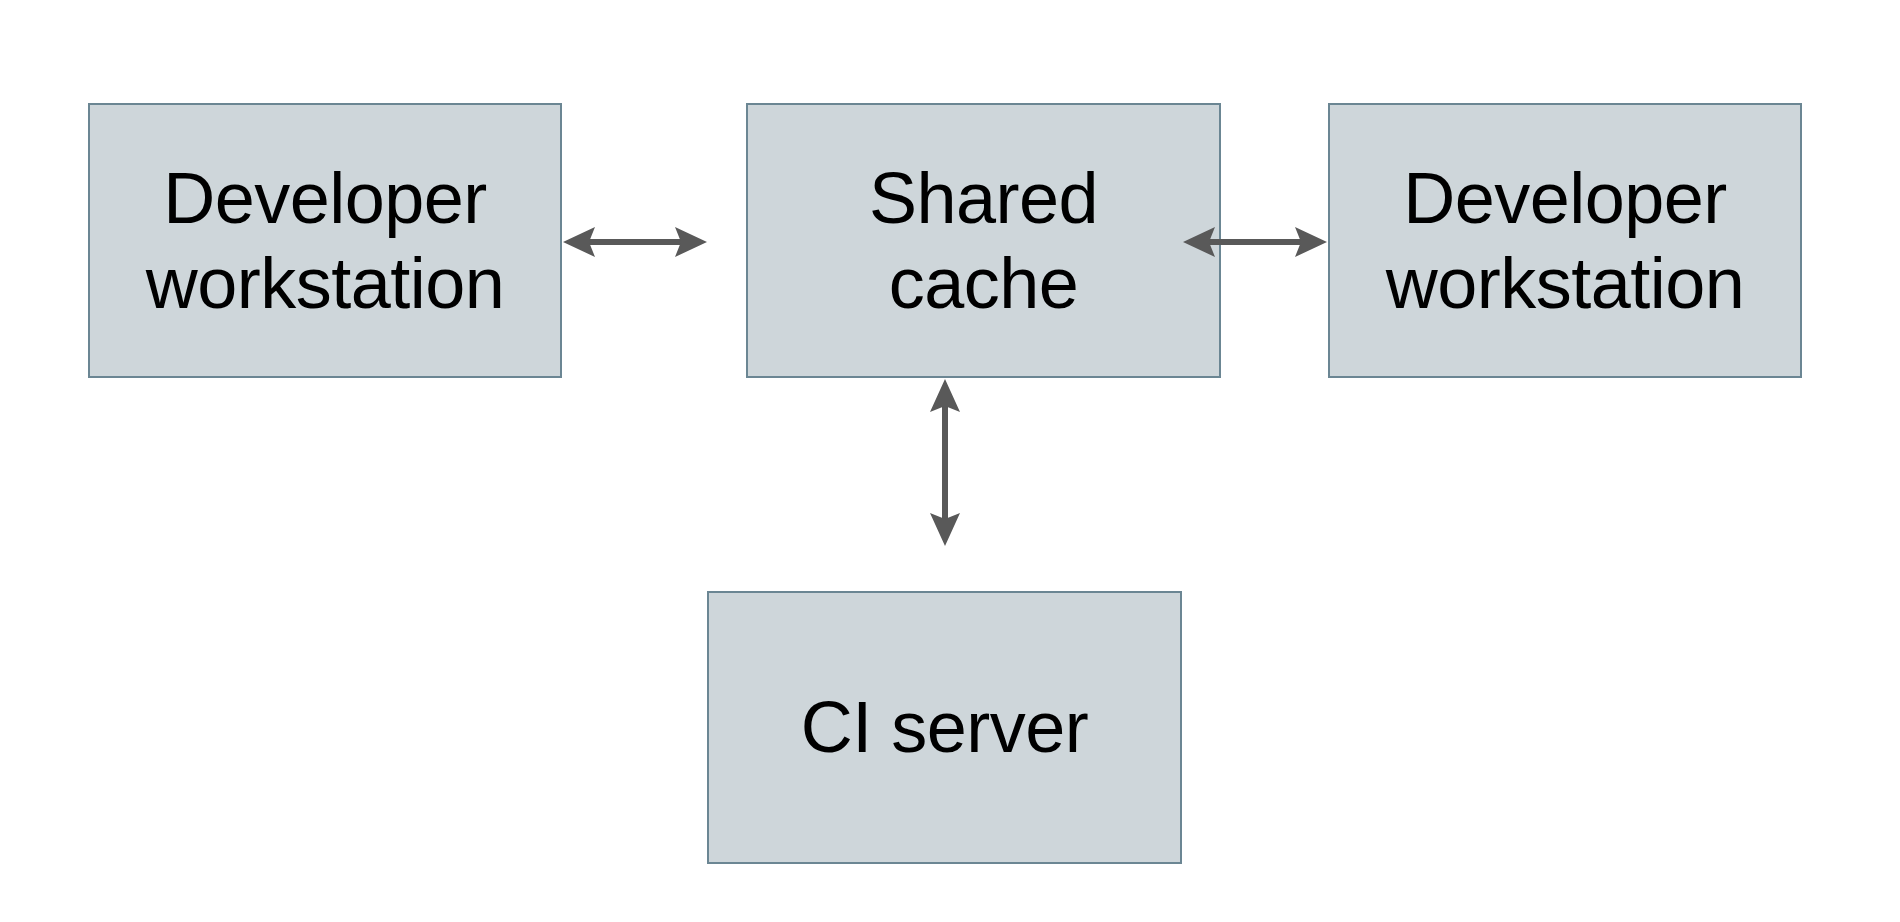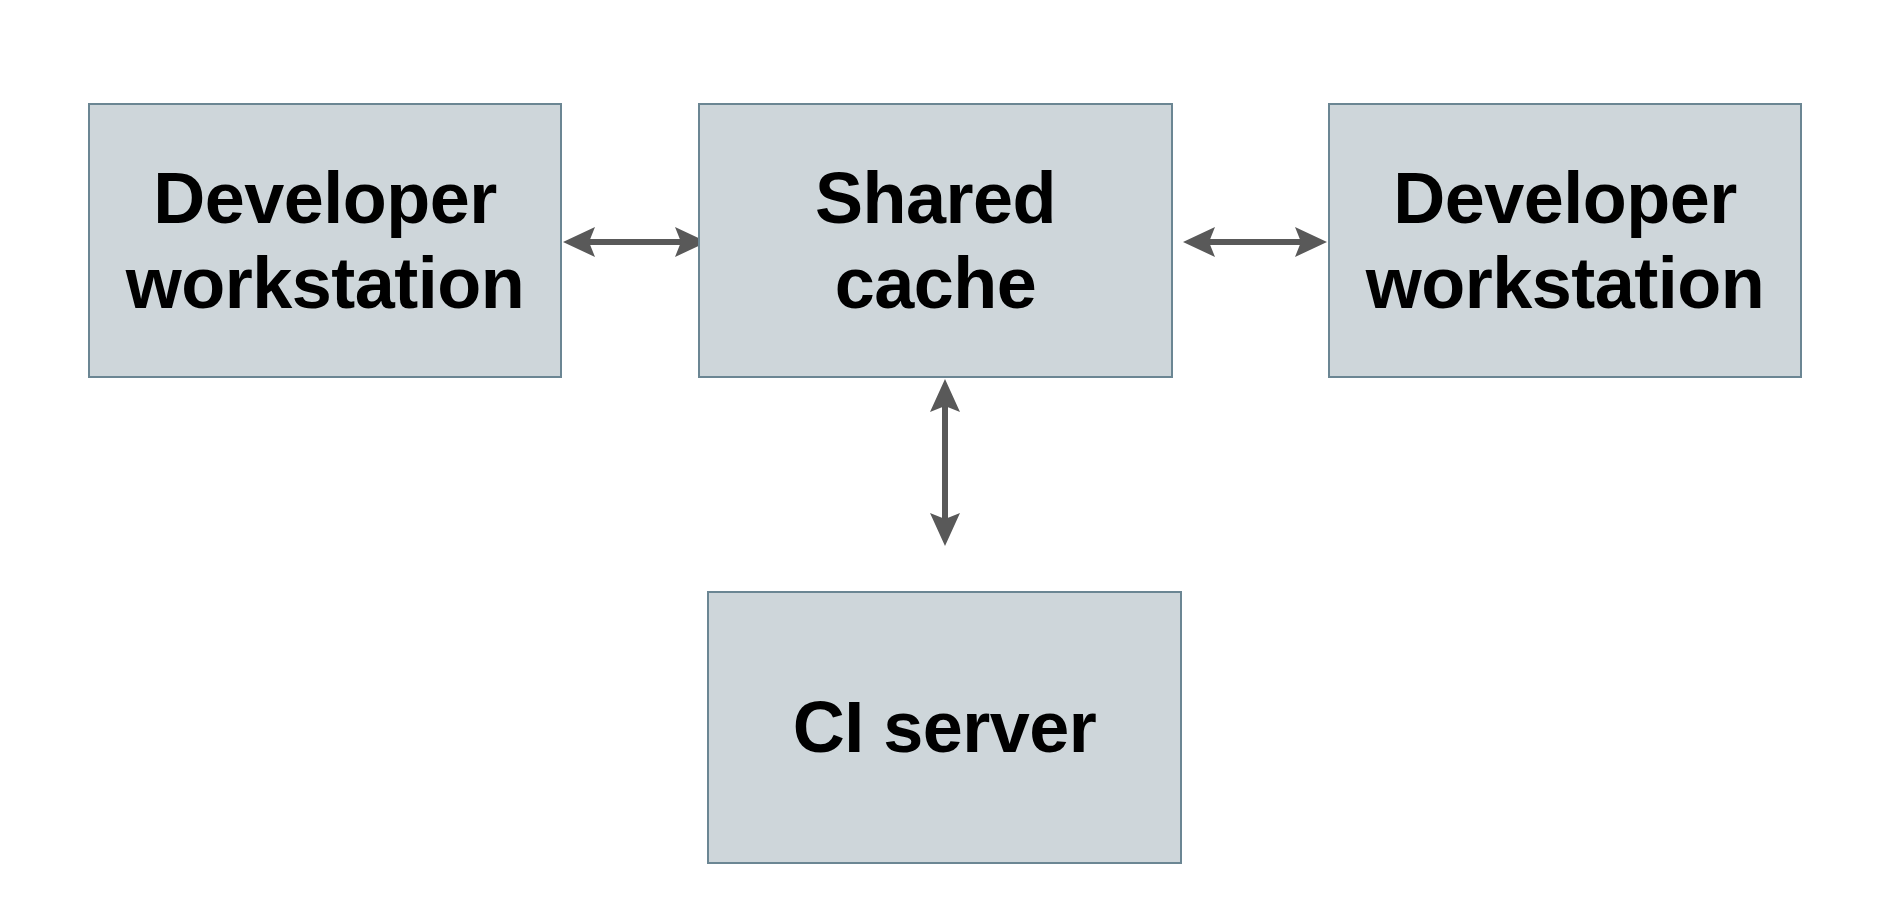--- a/index.html
+++ b/index.html
@@ -29,30 +29,30 @@
     border: 2px solid #6b8693;
     display: flex;
     align-items: center;
     justify-content: center;
     text-align: center;
   }
   .node-label {
     color: #000000;
     font-family: "Liberation Sans", sans-serif;
     font-size: 72px;
-    font-weight: 700;
+    font-weight: 400;
     line-height: 1.17;
     letter-spacing: -0.5px;
     white-space: pre-line;
     pointer-events: none;
   }
 
   
   #node-dev-left   { left: 88px;   top: 103px; width: 474px; height: 275px; }
-  #node-shared     { left: 698px;  top: 103px; width: 475px; height: 275px; }
+  #node-shared     { left: 746px;  top: 103px; width: 475px; height: 275px; }
   #node-dev-right  { left: 1328px; top: 103px; width: 474px; height: 275px; }
   #node-ci         { left: 707px;  top: 547px; width: 475px; height: 273px; margin-top: 44px; }
 
   
   #node-dev-right .node-label { width: 520px; }
 
   
   .connector {
     position: absolute;
     overflow: visible;

